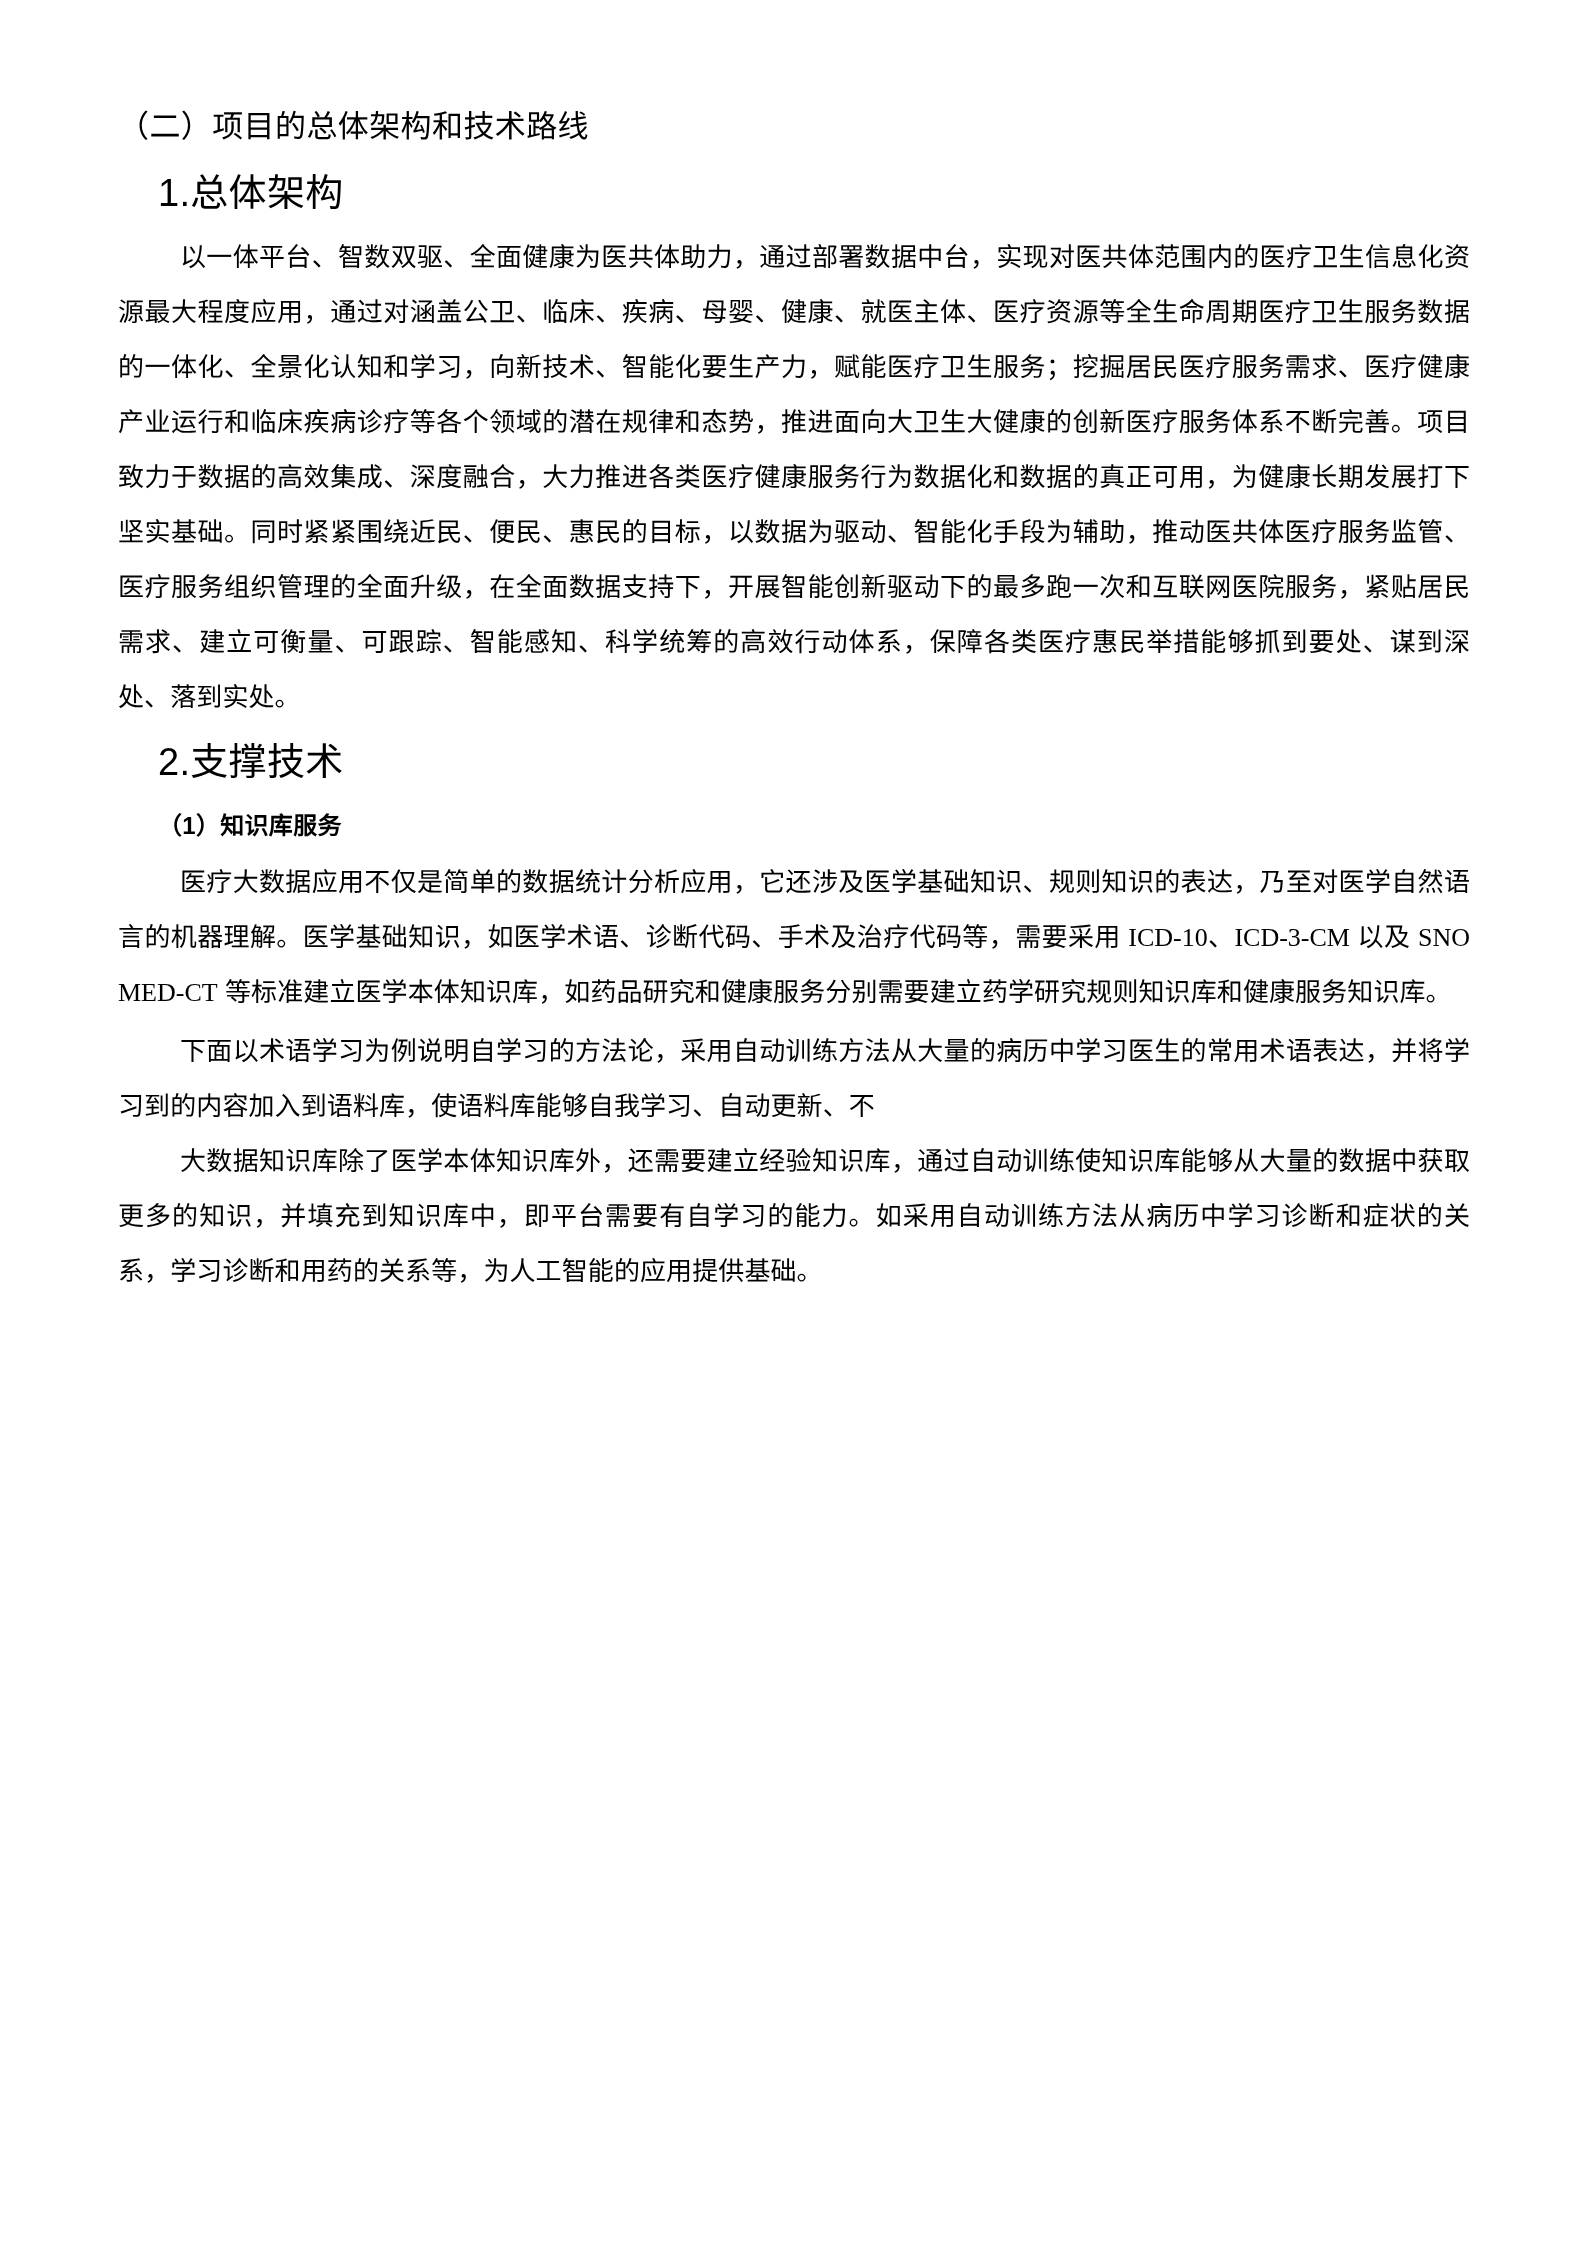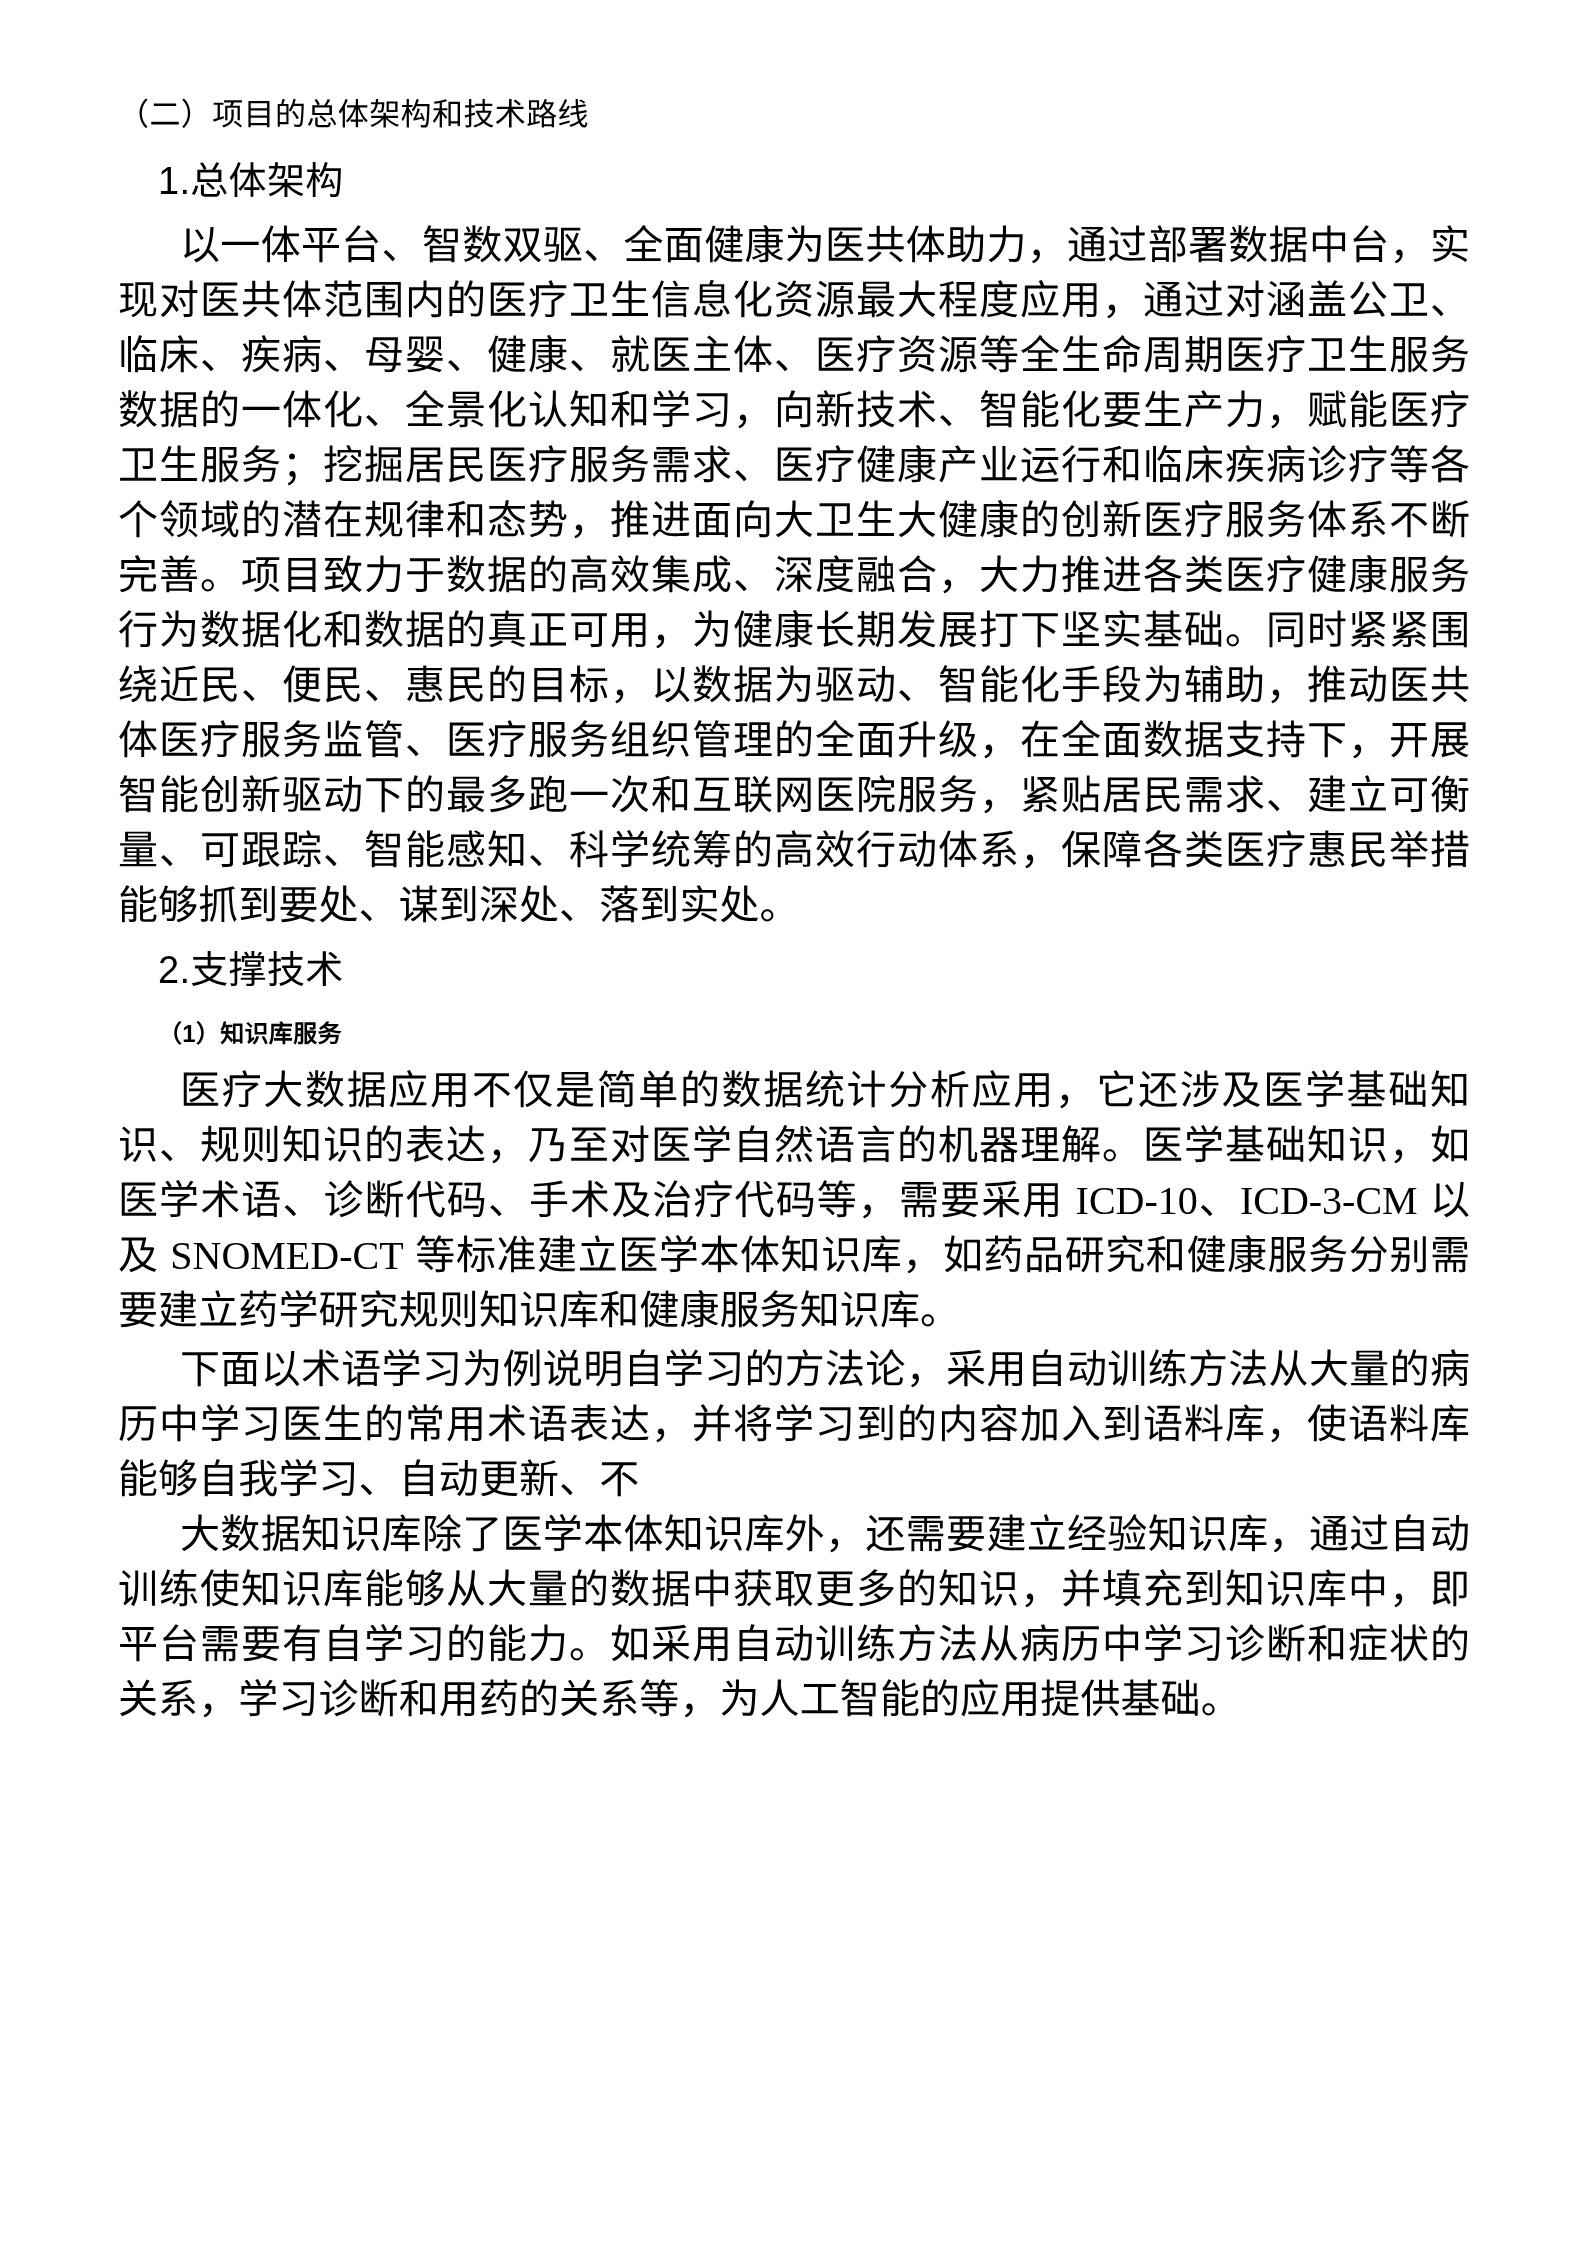--- a/index.html
+++ b/index.html
@@ -17,21 +17,21 @@
     width: 1587px;
     height: 2245px;
     margin: 0 auto;
     background: #ffffff;
     overflow: hidden;
     box-sizing: border-box;
   }
   .content {
     position: absolute;
     left: 118px;
-    top: 88px;
+    top: 100px;
     width: 1352px;
   }
   
   .heading-1 {
     font-size: 31px;
     line-height: 54px;
     letter-spacing: 0.4px;
     margin: 0 0 12px 0;
     padding-left: 0;
     font-weight: 400;
@@ -47,21 +47,21 @@
   .heading-3 {
     font-size: 24px;
     line-height: 54px;
     letter-spacing: 0.3px;
     margin: 0 0 2px 0;
     padding-left: 40px;
     font-weight: 700;
   }
   
   .para {
-    font-size: 40px;
+    font-size: 26px;
     line-height: 55px;
     letter-spacing: 0.1px;
     margin: 0 0 4px 0;
     text-align: justify;
     text-justify: inter-ideograph;
     text-indent: 62px;
     word-break: break-all;
   }
   .para.tight {
     margin-bottom: 0;

